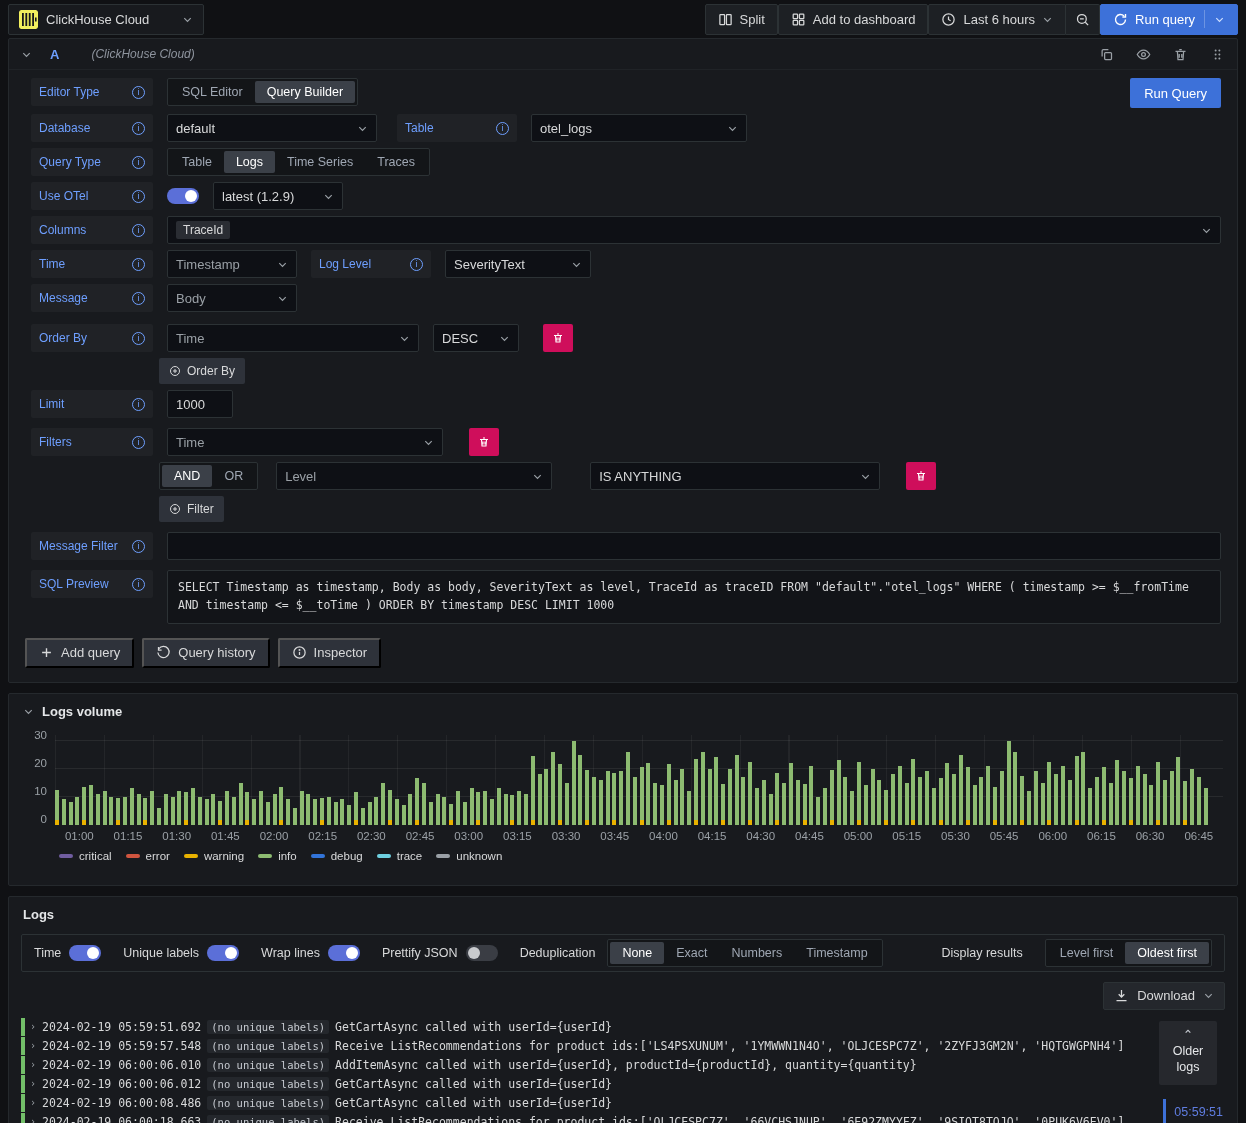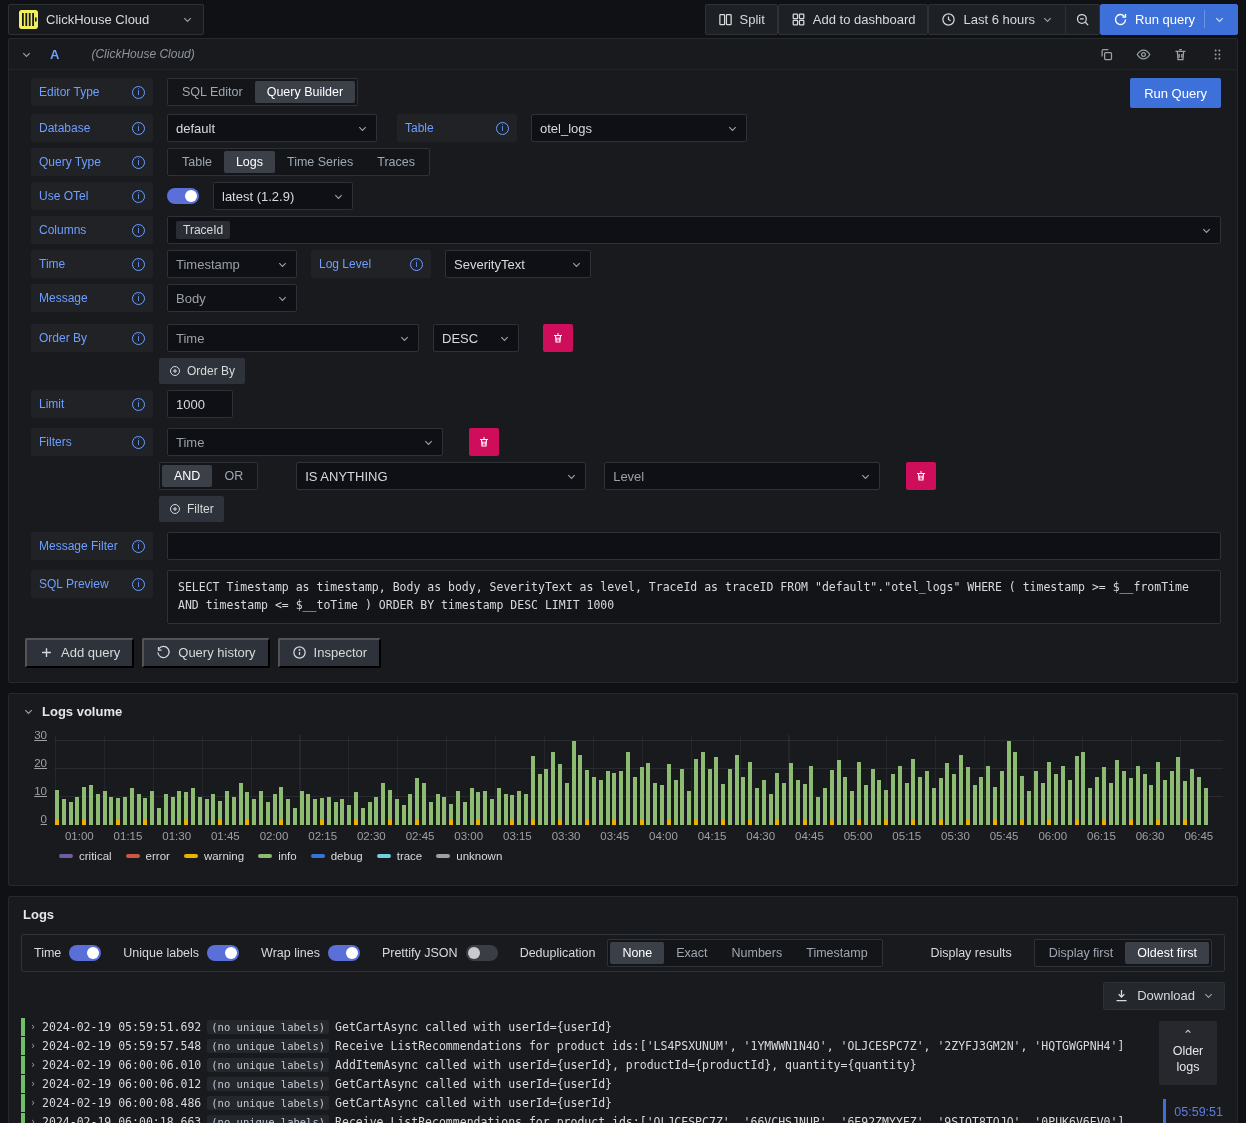--- a/index.html
+++ b/index.html
@@ -77,21 +77,21 @@
   .q-footer { display:flex; gap:8px; padding:10px 16px 4px 16px; }
   .foot-btn { display:inline-flex; align-items:center; gap:7px; height:30px; padding:0 12px;
     background:#2e323a; border-radius:2px; color:#d8d9da; font-size:13px; font-weight:500; cursor:pointer; }
 
   
   .vol-panel { padding:8px 10px 6px 10px; height:193px; }
   .vol-header { display:flex; align-items:center; gap:8px; padding:2px 4px 10px 4px; }
   .vol-header .title { font-size:13px; font-weight:700; color:#e4e6e8; }
   .chart { display:flex; padding:6px 4px 0 2px; }
   .yaxis { width:34px; flex:none; position:relative; height:90px; }
-  .yaxis span { position:absolute; right:8px; font-size:11.5px; color:#9aa0a6;text-decoration:underline; }
+  .yaxis span { position:absolute; right:8px; font-size:11.5px; color:#9aa0a6; }
   .plotwrap { flex:1; }
   .plot { position:relative; height:90px; overflow:hidden;
     background:repeating-linear-gradient(to right, rgba(255,255,255,.05) 0 1px, transparent 1px 48.9px); }
   .gline { position:absolute; left:0; right:0; height:1px; background:rgba(255,255,255,.07); }
   .bars { position:absolute; left:0; right:0; bottom:0; top:0; display:flex; align-items:flex-end; gap:2.8px; }
   .bar { width:4px; flex:none; display:flex; flex-direction:column; justify-content:flex-end; }
   .bar .inf { width:100%; }
   .bar .wrn { width:100%; }
   .xaxis { display:flex; padding-top:5px; }
   .xaxis span { flex:1; text-align:center; font-size:11.5px; color:#9aa0a6; white-space:nowrap; }
@@ -284,21 +284,21 @@
       </div>
 
       <div class="frow" style="align-items:center">
         <div class="flabel">
           <span>Use OTel</span>
             <i class="info">i</i>
         </div>
         <div class="switch on">
             <span class="knob"></span>
           </div>
-        <div class="select" style="width:140px">
+        <div class="select" style="width:130px">
           <span class="val">latest (1.2.9)</span>
           <svg class="chev" viewBox="0 0 24 24" fill="none" stroke="currentColor" stroke-width="2.6">
               <path d="M5 9l7 7 7-7"></path>
             </svg>
         </div>
       </div>
 
       <div class="frow">
         <div class="flabel">
           <span>Columns</span>
@@ -404,28 +404,28 @@
           <svg class="ic-s" viewBox="0 0 24 24" fill="none" stroke="currentColor" stroke-width="2.2">
               <path d="M4 7h16M10 4h4M7 7l1 13h8l1-13M10 11v6M14 11v6"></path>
             </svg>
         </button>
       </div>
       <div class="frow">
         <div class="seg indent">
             <div class="seg-item sel">AND</div>
             <div class="seg-item">OR</div>
           </div>
+        <div class="select" style="width:276px; margin-left:4px">
+          <span class="val ph">Level</span>
+          <svg class="chev" viewBox="0 0 24 24" fill="none" stroke="currentColor" stroke-width="2.6">
+              <path d="M5 9l7 7 7-7"></path>
+            </svg>
+        </div>
         <div class="select" style="width:290px; margin-left:24px">
           <span class="val">IS ANYTHING</span>
-          <svg class="chev" viewBox="0 0 24 24" fill="none" stroke="currentColor" stroke-width="2.6">
-              <path d="M5 9l7 7 7-7"></path>
-            </svg>
-        </div>
-        <div class="select" style="width:276px; margin-left:4px">
-          <span class="val ph">Level</span>
           <svg class="chev" viewBox="0 0 24 24" fill="none" stroke="currentColor" stroke-width="2.6">
               <path d="M5 9l7 7 7-7"></path>
             </svg>
         </div>
         <button class="del-btn" style="margin-left:12px">
           <svg class="ic-s" viewBox="0 0 24 24" fill="none" stroke="currentColor" stroke-width="2.2">
               <path d="M4 7h16M10 4h4M7 7l1 13h8l1-13M10 11v6M14 11v6"></path>
             </svg>
         </button>
       </div>
@@ -1144,21 +1144,21 @@
       <span class="ded-label">Deduplication</span>
       <div class="seg" style="margin-left:-10px">
           <div class="seg-item sel">None</div>
           <div class="seg-item">Exact</div>
           <div class="seg-item">Numbers</div>
           <div class="seg-item">Timestamp</div>
         </div>
       <span class="sp"></span>
       <span class="disp-label">Display results</span>
       <div class="seg">
-          <div class="seg-item">Display first</div>
+          <div class="seg-item">Level first</div>
           <div class="seg-item sel">Oldest first</div>
         </div>
     </div>
 
     <div class="dl-row">
       <button class="dl-btn">
         <svg class="ic" viewBox="0 0 24 24" fill="none" stroke="currentColor" stroke-width="2">
             <path d="M12 3v11M7.5 10L12 14.5 16.5 10M4 20h16"></path>
           </svg>
         <span>Download</span>

